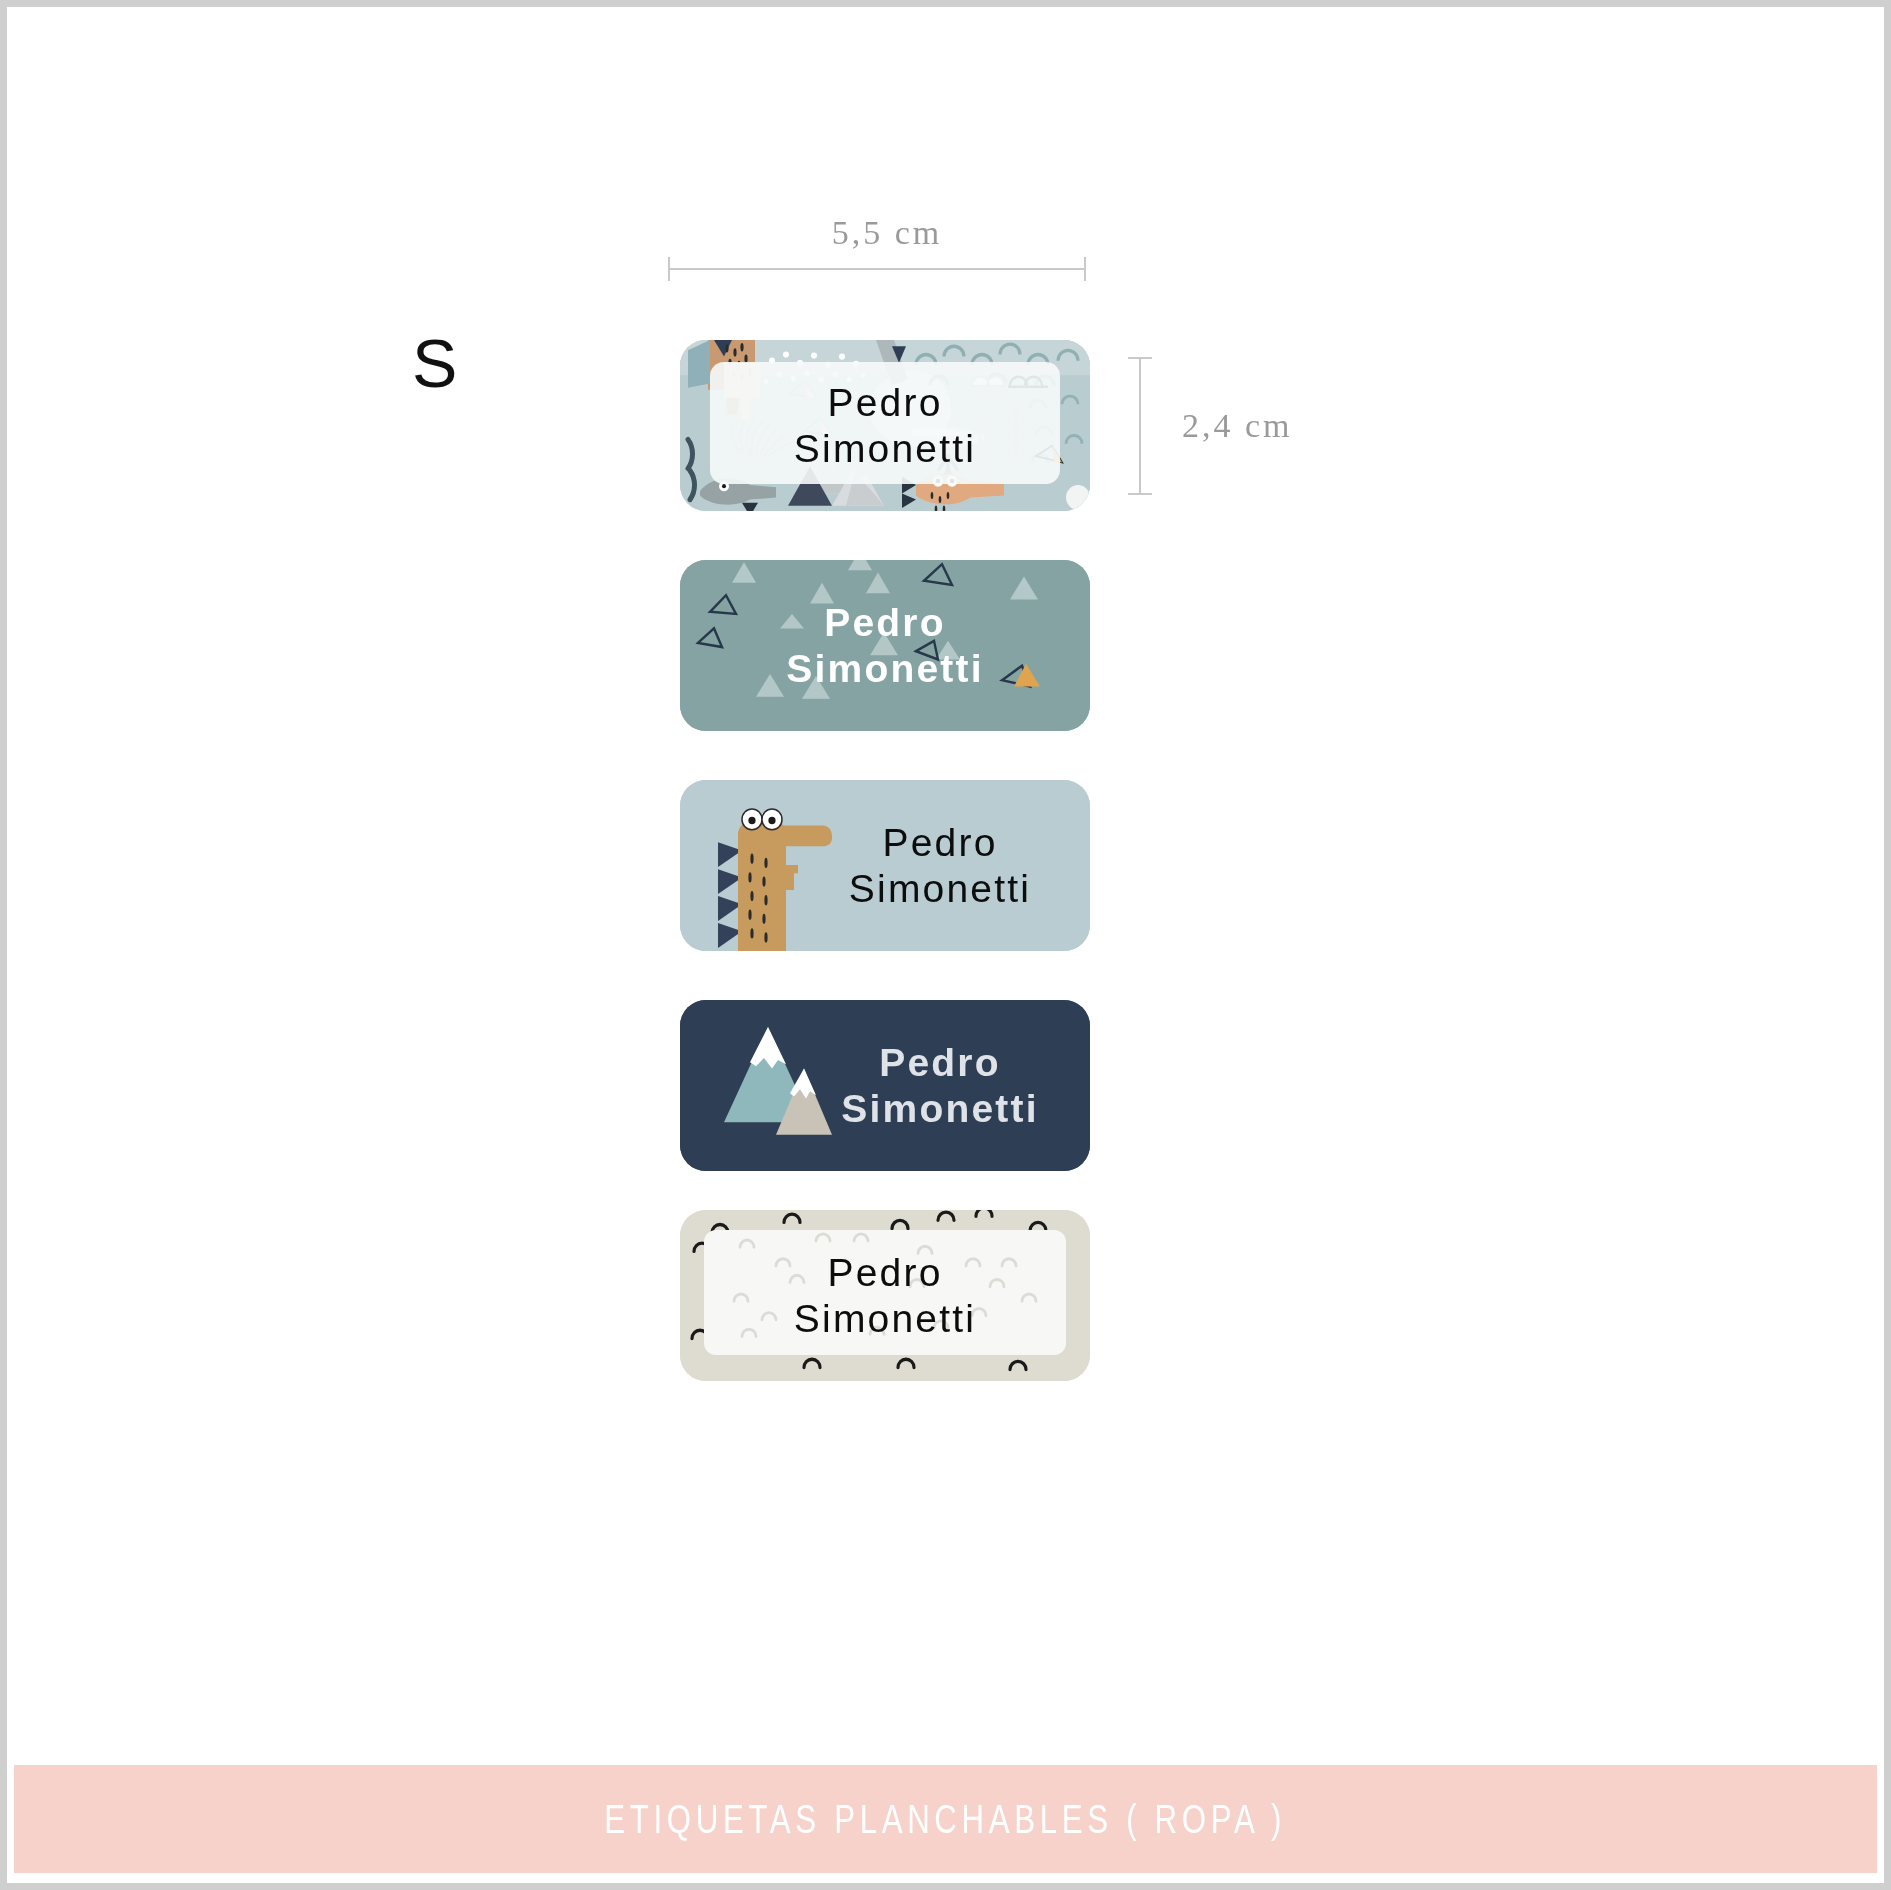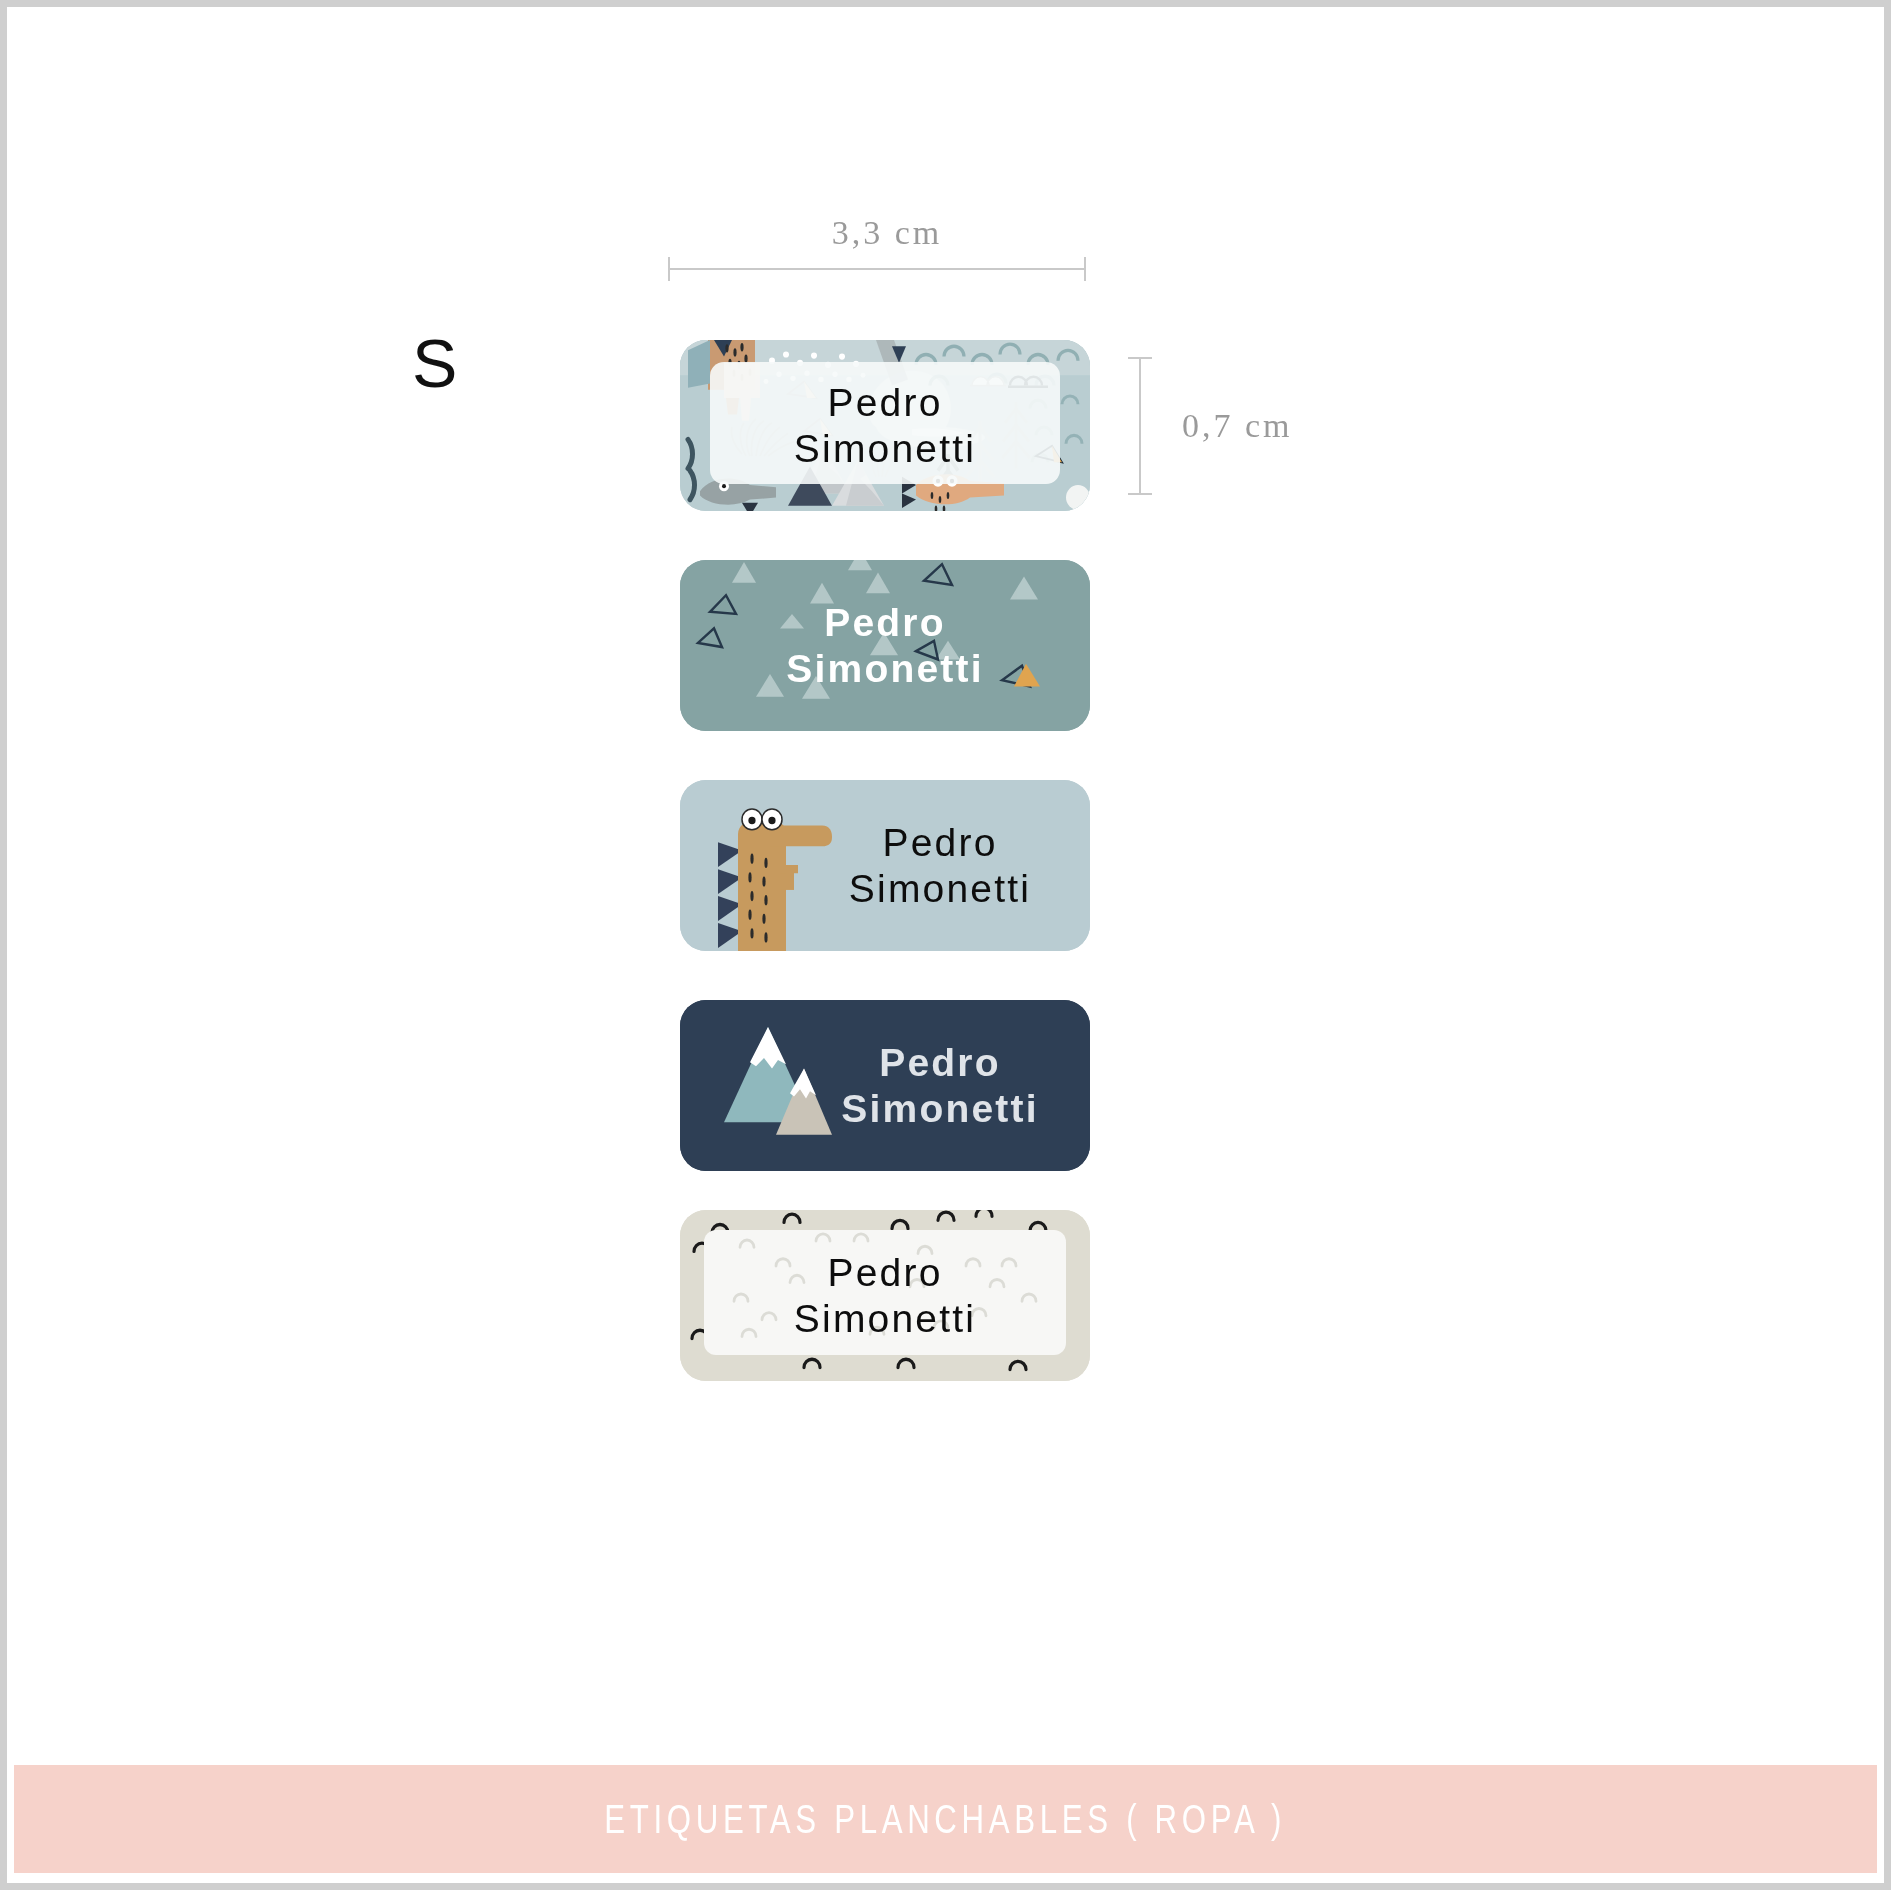--- a/index.html
+++ b/index.html
@@ -173,29 +173,29 @@
     white-space:nowrap;
   }
 </style>
 </head>
 <body>
 
 <div id="page">
 
   <div class="size-letter">S</div>
 
-  <div class="dim-w-label">3,3 cm</div>
+  <div class="dim-w-label">5,5 cm</div>
   <div class="dim-w-line"></div>
   <div class="dim-w-cap l"></div>
   <div class="dim-w-cap r"></div>
 
   <div class="dim-h-line"></div>
   <div class="dim-h-cap t"></div>
   <div class="dim-h-cap b"></div>
-  <div class="dim-h-label">0,7 cm</div>
+  <div class="dim-h-label">2,4 cm</div>
 
   <div class="label lbl1" style="background:#b9cdd1;">
     <svg class="art" viewBox="0 0 410 165" preserveAspectRatio="none">
       <rect x="0" y="0" width="410" height="165" fill="#b9cdd1"></rect>
 
       <rect x="0" y="0" width="410" height="34" fill="#c6d5d8"></rect>
 
       <path d="M28 0 L75 0 L75 48 L60 48 L57 72 L48 72 L45 48 L28 48 Z" fill="#c99a72"></path>
       <path d="M8 10 L30 0 L30 42 L8 46 Z" fill="#8fb0b8"></path>
       <path d="M34 0 L52 0 L44 16 Z" fill="#2e3f55"></path>

